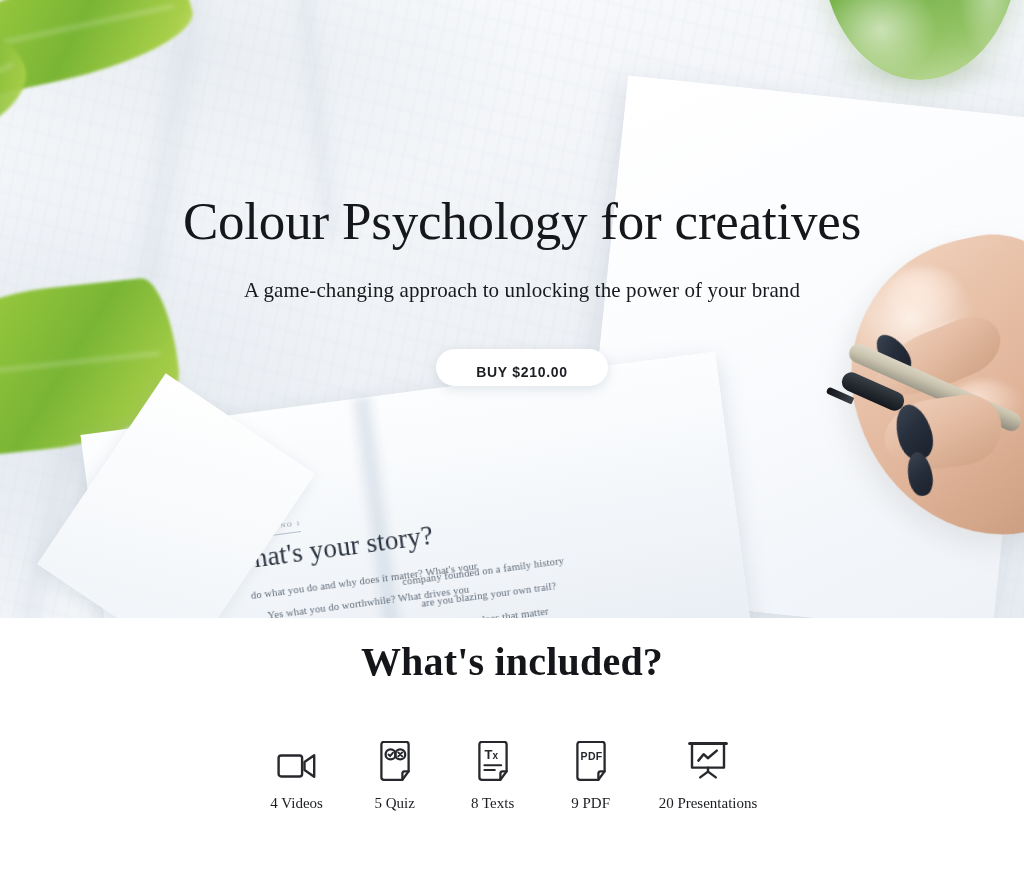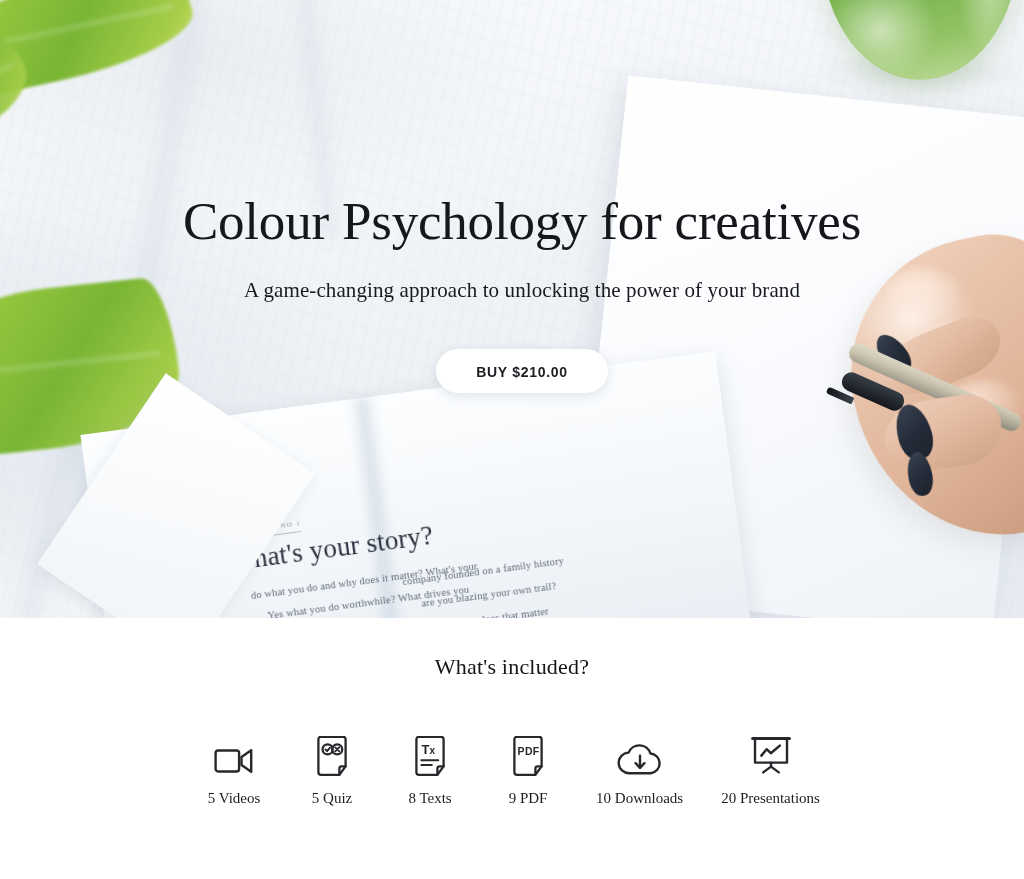--- a/index.html
+++ b/index.html
@@ -308,21 +308,21 @@
     margin-top: 28px;
     font-family: "Liberation Serif", serif;
     font-size: 21px;
     font-weight: 400;
     color: #181a1d;
     letter-spacing: 0.1px;
   }
   .buy-wrap { margin-top: 46px; }
   .buy-btn {
     display: inline-block;
-    padding: 15px 40px 13px;
+    padding: 15px 40px 6px;
     min-width: 170px;
     border: none;
     border-radius: 28px;
     background: #ffffff;
     color: #1c1e22;
     font-family: "Liberation Sans", sans-serif;
     font-size: 14px;
     font-weight: 700;
     letter-spacing: 0.7px;
     cursor: pointer;
@@ -331,24 +331,24 @@
 
   
   .included {
     position: relative;
     width: 1024px;
     height: 261px;
     background: #ffffff;
     text-align: center;
   }
   .included-title {
-    padding-top: 36px;
+    padding-top: 20px;
     font-family: "Liberation Serif", serif;
-    font-size: 22px;
-    font-weight: 400;
+    font-size: 40px;
+    font-weight: 700;
     color: #14161a;
     letter-spacing: 0.2px;
   }
   .feature-row {
     display: flex;
     justify-content: center;
     align-items: flex-end;
     gap: 38px;
     margin-top: 52px;
   }
@@ -440,21 +440,21 @@
 
     <div class="feature-row">
 
       <div class="feature">
         <div class="feature-icon">
           <svg width="40" height="30" viewBox="0 0 40 30" fill="none" stroke="#26282c" stroke-width="2.4" stroke-linejoin="round" stroke-linecap="round">
             <rect x="1.6" y="4.5" width="23.5" height="21" rx="2.6"></rect>
             <path d="M27.5 11 L37.2 4.2 V25.8 L27.5 19 Z"></path>
           </svg>
         </div>
-        <div class="feature-label">5 Videos</div>
+        <div class="feature-label">4 Videos</div>
       </div>
 
       <div class="feature">
         <div class="feature-icon">
           <svg width="32" height="40" viewBox="0 0 32 40" fill="none" stroke="#26282c" stroke-width="2.3" stroke-linejoin="round" stroke-linecap="round">
             <path d="M2.4 3.4 a2.6 2.6 0 0 1 2.6-2.6 H27 a2.6 2.6 0 0 1 2.6 2.6 V30.4 L23.4 38.8 H5 a2.6 2.6 0 0 1-2.6-2.6 Z"></path>
             <path d="M29.6 30.4 H25.6 a2.2 2.2 0 0 0-2.2 2.2 V38.8"></path>
             <circle cx="11.6" cy="13.4" r="5"></circle>
             <circle cx="21.2" cy="13.4" r="5"></circle>
             <path d="M9.5 13.5 L11.1 15.2 L14 11.7" stroke-width="1.9"></path>
@@ -482,30 +482,20 @@
         <div class="feature-icon">
           <svg width="32" height="40" viewBox="0 0 32 40" fill="none" stroke="#26282c" stroke-width="2.3" stroke-linejoin="round" stroke-linecap="round">
             <path d="M2.4 3.4 a2.6 2.6 0 0 1 2.6-2.6 H27 a2.6 2.6 0 0 1 2.6 2.6 V30.4 L23.4 38.8 H5 a2.6 2.6 0 0 1-2.6-2.6 Z"></path>
             <path d="M29.6 30.4 H25.6 a2.2 2.2 0 0 0-2.2 2.2 V38.8"></path>
             <text x="5.6" y="18.6" font-family="'Liberation Sans', sans-serif" font-size="10.5" font-weight="700" letter-spacing="0.3" fill="#26282c" stroke="none">PDF</text>
           </svg>
         </div>
         <div class="feature-label">9 PDF</div>
       </div>
 
-      <div class="feature">
-        <div class="feature-icon">
-          <svg width="46" height="34" viewBox="0 0 46 34" fill="none" stroke="#26282c" stroke-width="2.4" stroke-linejoin="round" stroke-linecap="round">
-            <path d="M12.4 31.2 a10.3 10.3 0 0 1-0.8-20.6 A11.6 11.6 0 0 1 33.4 11.5 a9.9 9.9 0 0 1 0.5 19.7 Z"></path>
-            <path d="M23 13.8 V25.4"></path>
-            <path d="M18.6 21.2 L23 25.8 L27.4 21.2"></path>
-          </svg>
-        </div>
-        <div class="feature-label">10 Downloads</div>
-      </div>
 
       <div class="feature">
         <div class="feature-icon">
           <svg width="42" height="40" viewBox="0 0 42 40" fill="none" stroke="#26282c" stroke-width="2.4" stroke-linejoin="round" stroke-linecap="round">
             <path d="M2.6 2.4 H39.4" stroke-width="3"></path>
             <rect x="5" y="2.4" width="32" height="24.2"></rect>
             <path d="M11.4 19.6 L16.6 13.2 L20.8 17.2 L29.8 9.6" stroke-width="2.5"></path>
             <path d="M21 26.6 V30.6"></path>
             <path d="M21 30.6 L13.2 36.4 M21 30.6 L28.8 36.4"></path>
           </svg>

